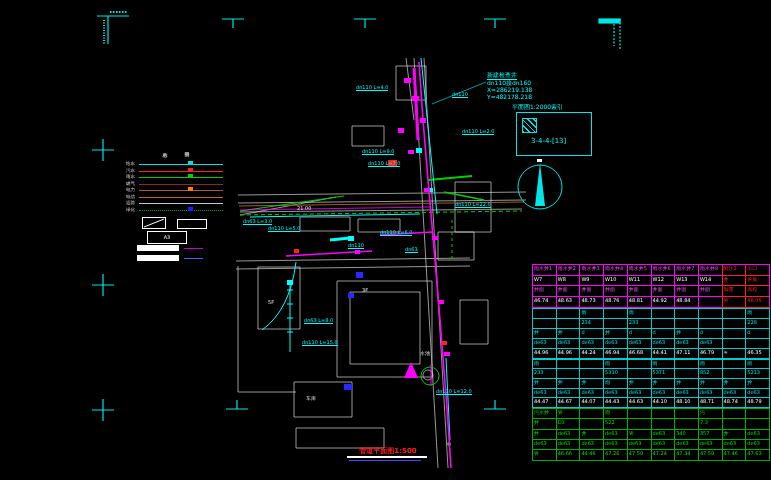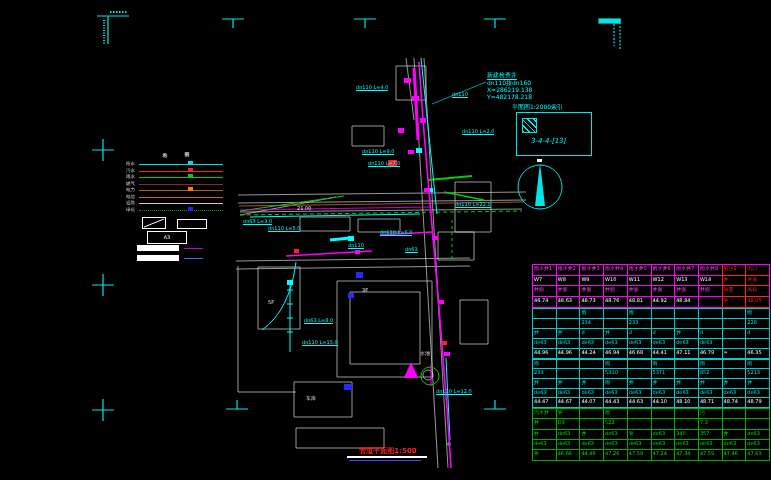--- a/index.html
+++ b/index.html
@@ -10,21 +10,21 @@
   
   .plabel{position:absolute;color:#00ffff;font-size:5px;line-height:1.05;white-space:nowrap;
           border-bottom:1px solid #00ffff;padding-bottom:0px;}
   .wlabel{position:absolute;color:#e8e8e8;font-size:5px;line-height:1;white-space:nowrap;}
   
   #callout{position:absolute;left:487px;top:72px;color:#00ffff;font-size:6px;line-height:1.15;
            white-space:nowrap;}
   #callout .c1{border-bottom:1px solid #00ffff;display:inline-block;}
   
   #detail-caption{position:absolute;left:512px;top:103px;color:#00ffff;font-size:6px;white-space:nowrap;}
-  #detail-box{position:absolute;left:516px;top:112px;width:74px;height:42px;border:1px solid #00e6e6;font-style:italic;}
+  #detail-box{position:absolute;left:516px;top:112px;width:74px;height:42px;border:1px solid #00e6e6;}
   #detail-hatch{position:absolute;left:5px;top:5px;width:13px;height:13px;border:1px solid #00e6e6;
      background:repeating-linear-gradient(45deg,#00e6e6 0 1px,transparent 1px 4px);}
   #detail-code{position:absolute;left:14px;top:24px;color:#00ffff;font-size:7px;white-space:nowrap;}
   
   #legend{position:absolute;left:126px;top:146px;width:112px;height:120px;}
   .leg-head{position:absolute;color:#dddddd;font-size:5px;writing-mode:vertical-rl;letter-spacing:0px;}
   .leg-row{position:absolute;left:0;width:100%;height:6px;}
   .leg-label{position:absolute;left:0;top:0;color:#dddddd;font-size:4.5px;line-height:6px;width:12px;overflow:hidden;}
   .leg-line{position:absolute;left:13px;top:3px;width:84px;height:0;border-top-width:1px;border-top-style:solid;}
   .leg-mark{position:absolute;top:0px;width:5px;height:4px;}

